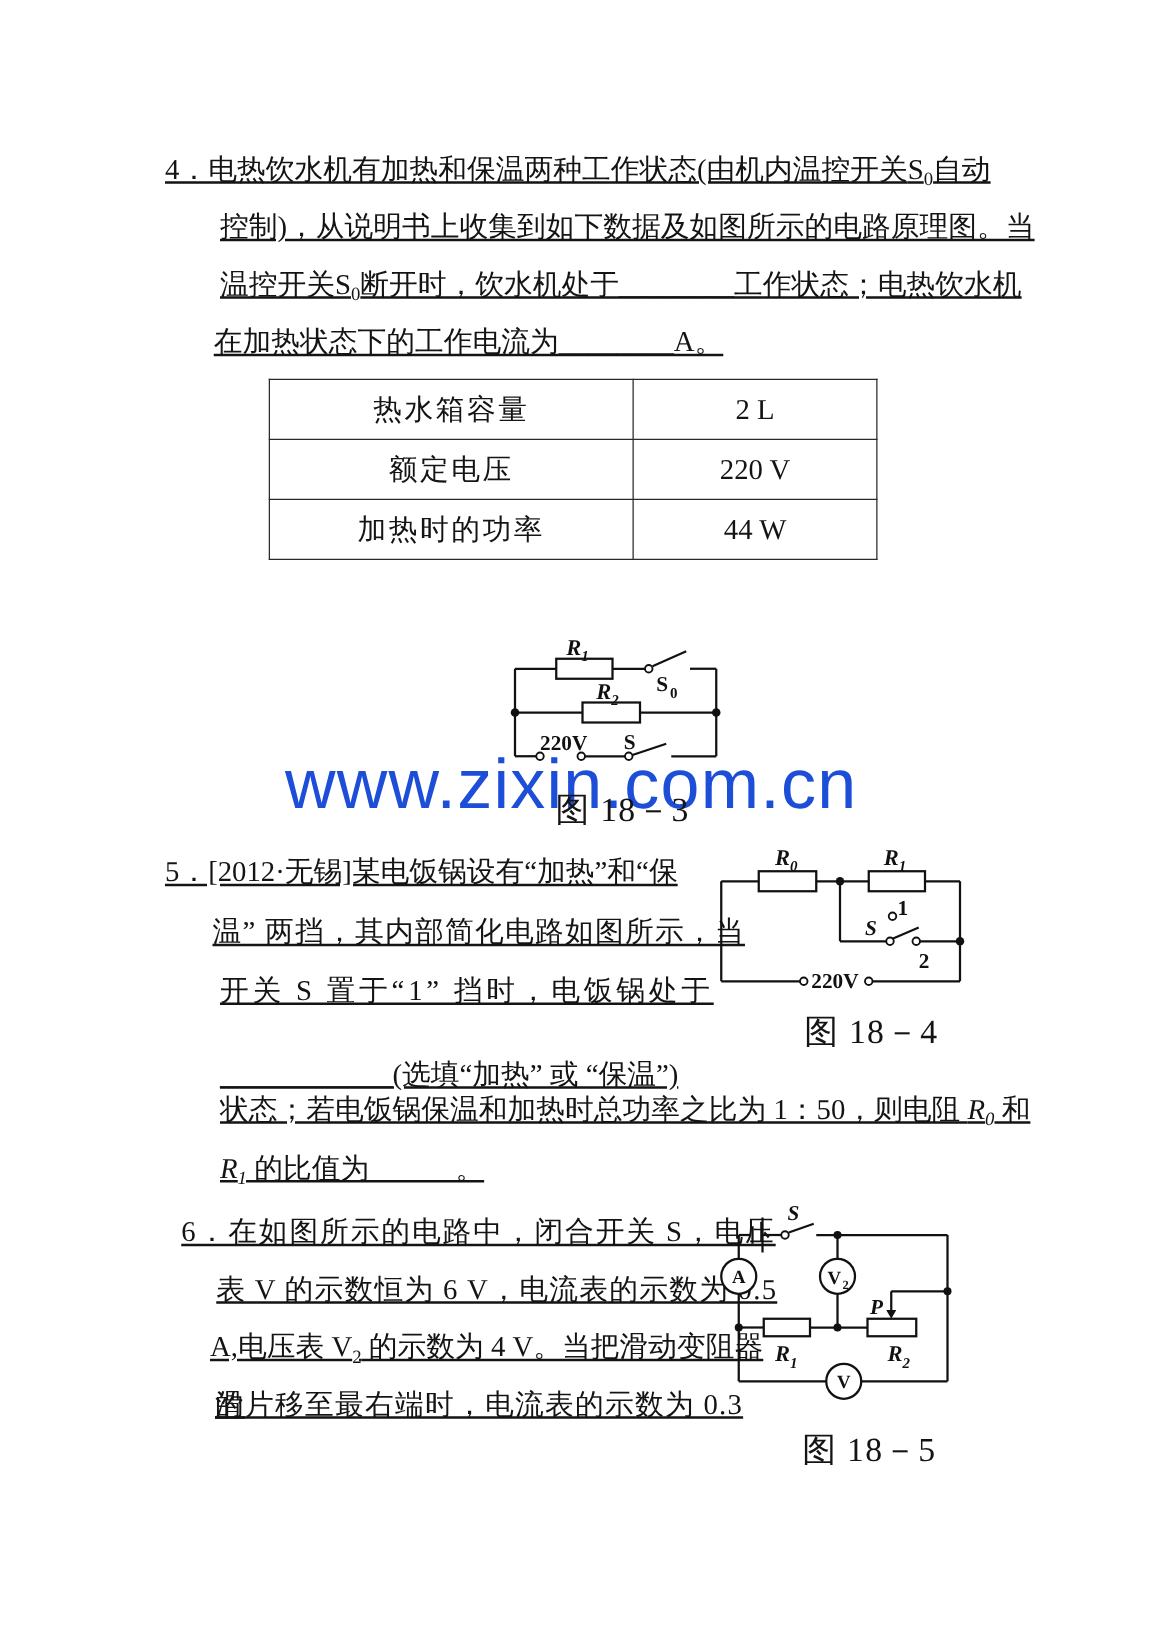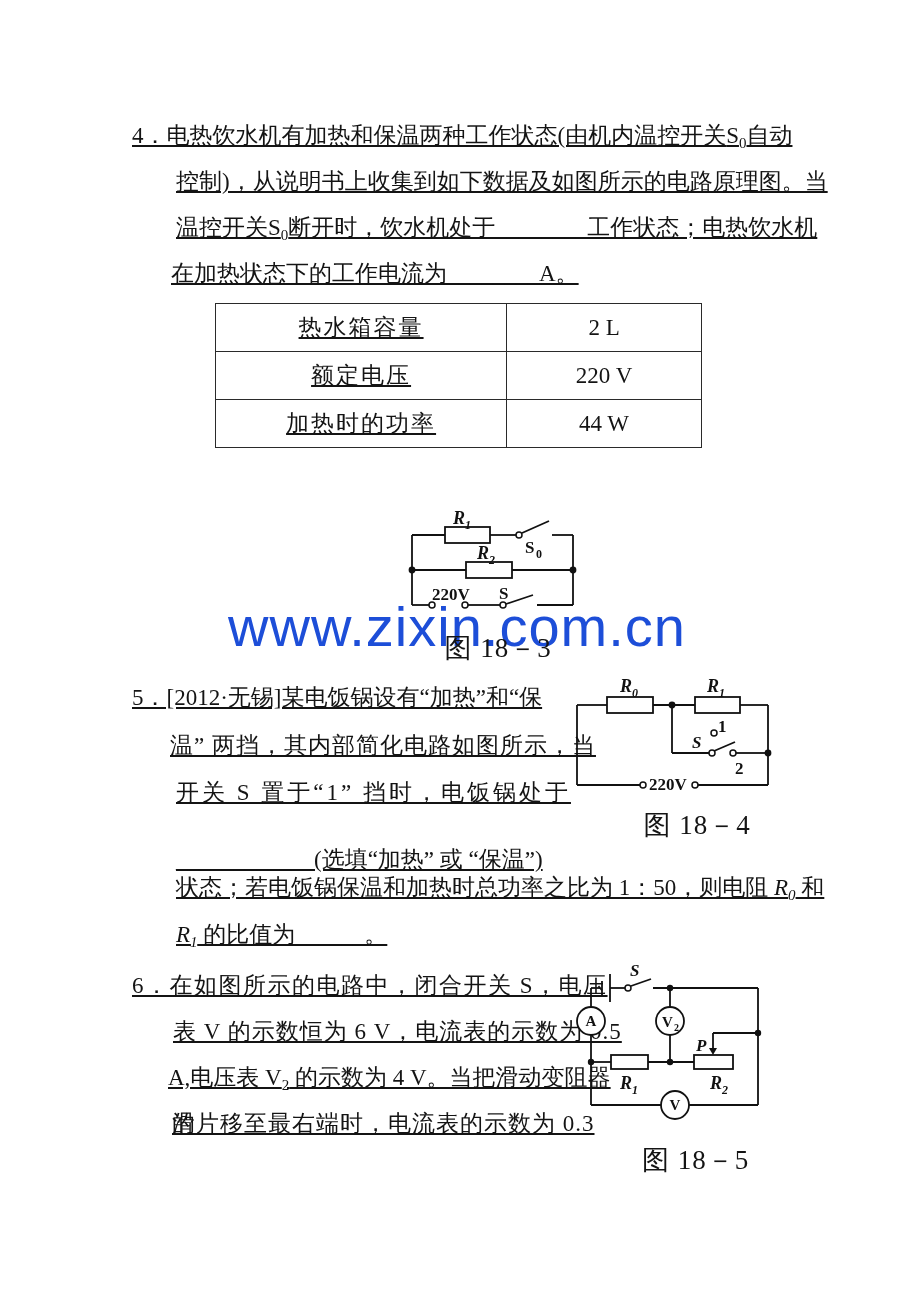--- a/index.html
+++ b/index.html
@@ -3,30 +3,30 @@
 <meta charset="utf-8">
 <style>
   html,body{margin:0;padding:0;background:#fff;}
   .page{position:relative;width:920px;height:1302px;background:#ffffff;overflow:hidden;
         font-family:"Liberation Serif",serif;color:#141414;}
   .line{position:absolute;font-size:23px;line-height:28px;white-space:pre;text-decoration:underline;}
   .s{font-size:15px;position:relative;top:5px;}
   .i{font-style:italic;}
   .si{font-style:italic;font-size:15px;position:relative;top:5px;}
   .ls3{letter-spacing:3px;}
-  .ls15{letter-spacing:1.5px;}
+  .ls15{letter-spacing:1.5px;margin-left:13px;}
   .ls1{letter-spacing:1px;}
   .g2{margin-left:-24px;}
   .watermark{position:absolute;left:228px;top:594px;font-family:"Liberation Sans",sans-serif;
              font-size:56px;color:#1d4ed8;letter-spacing:1px;z-index:0;}
   .content{position:relative;z-index:1;}
   table.spec{position:absolute;left:215px;top:303px;width:487px;border-collapse:collapse;z-index:1;}
   table.spec td{border:1.6px solid #2a2a2a;height:47px;text-align:center;
                 font-size:23px;padding:0;}
-  td.lab{width:292px;letter-spacing:2px;text-decoration:underline;}
+  td.lab{width:292px;letter-spacing:2px;}
   td.val{width:195px;}
   .figcap{position:absolute;font-size:27px;text-align:center;z-index:2;letter-spacing:1px;}
   svg{position:absolute;z-index:1;overflow:visible;}
   svg text{fill:#111;}
   .rlab{font:bold italic 18px "Liberation Serif",serif;}
   .rsub{font:bold italic 12px "Liberation Serif",serif;}
   .blab{font:bold 17px "Liberation Serif",serif;}
   .bsub{font:bold 12px "Liberation Serif",serif;}
   .bilab{font:bold italic 17px "Liberation Serif",serif;}
   .mlab{font:bold 15px "Liberation Serif",serif;}

